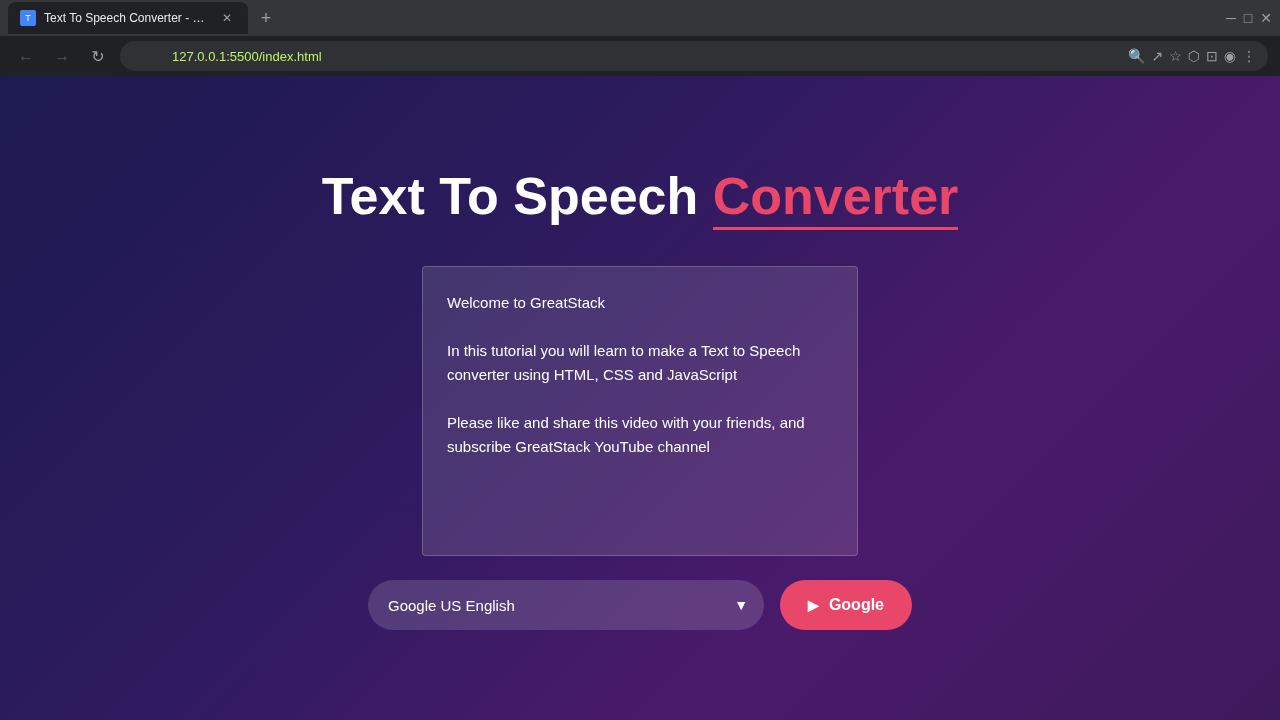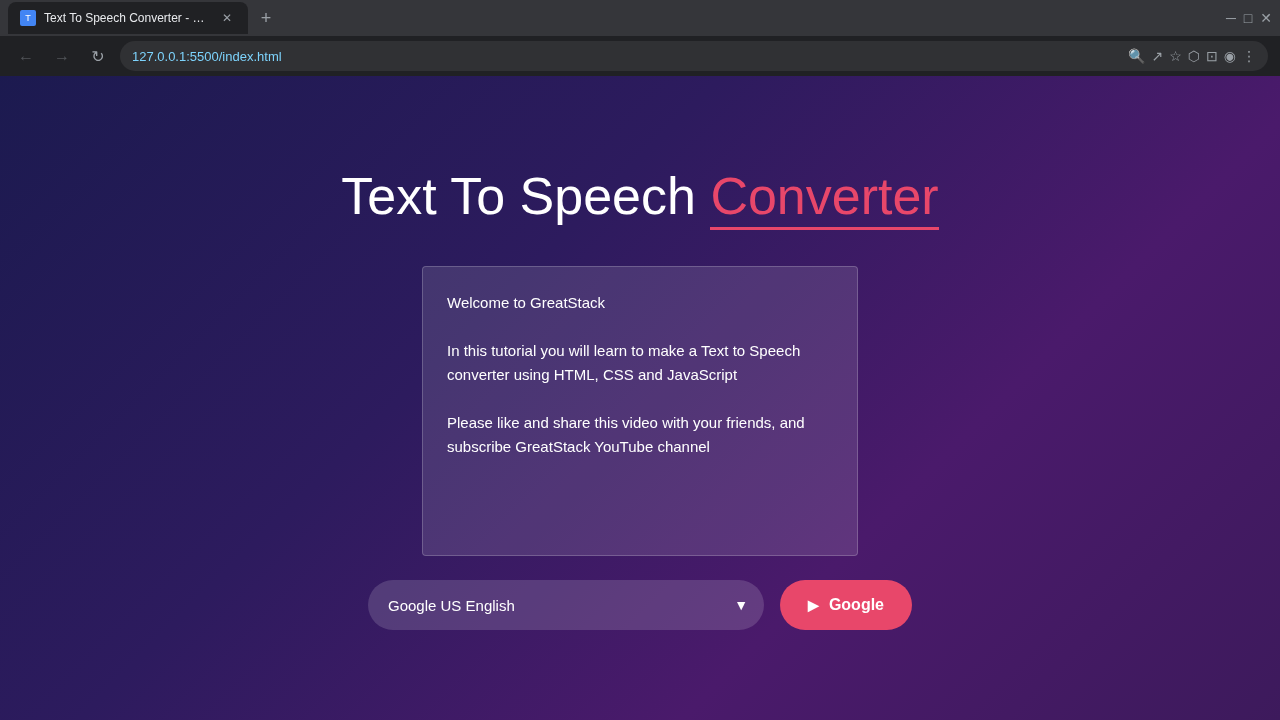--- a/index.html
+++ b/index.html
@@ -145,22 +145,23 @@
       height: 30px;
       padding: 0 12px;
       color: #e8eaed;
       font-size: 13px;
       display: flex;
       align-items: center;
       gap: 8px;
     }
 
     .address-text {
-      color: #7dd3fc;
+      color: #bef264;
       font-size: 13px;
+      margin-left: 40px;
     }
 
     .address-icons {
       margin-left: auto;
       display: flex;
       gap: 6px;
     }
 
     .address-icon {
       color: #9aa0a6;
@@ -173,21 +174,21 @@
       display: flex;
       flex-direction: column;
       align-items: center;
       margin-top: 76px;
       width: 100%;
       padding: 0 20px;
     }
 
     .page-title {
       font-size: 52px;
-      font-weight: 400;
+      font-weight: 700;
       color: #ffffff;
       margin-bottom: 8px;
       text-align: right;
     }
 
     .page-title .highlight {
       color: #e8476a;
       border-bottom: 3px solid #e8476a;
       padding-bottom: 2px;
     }

